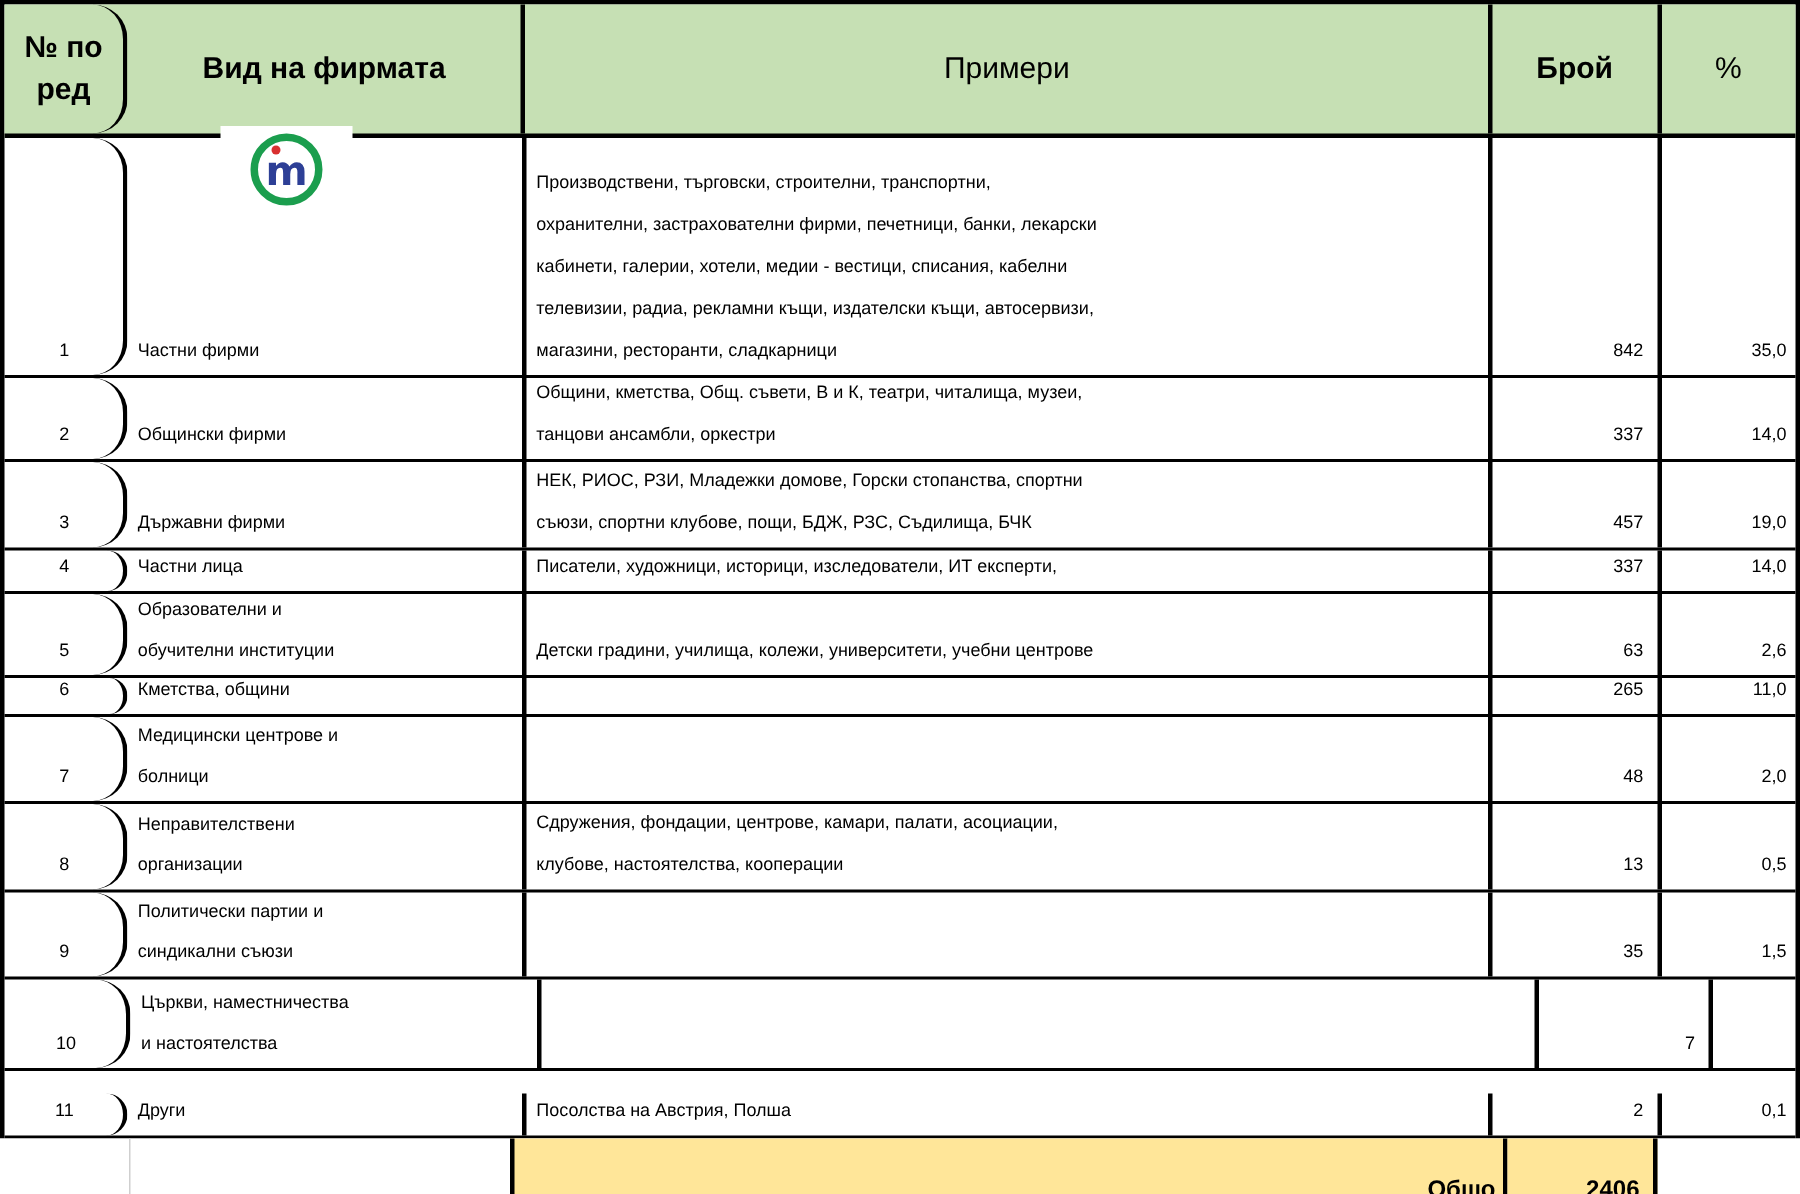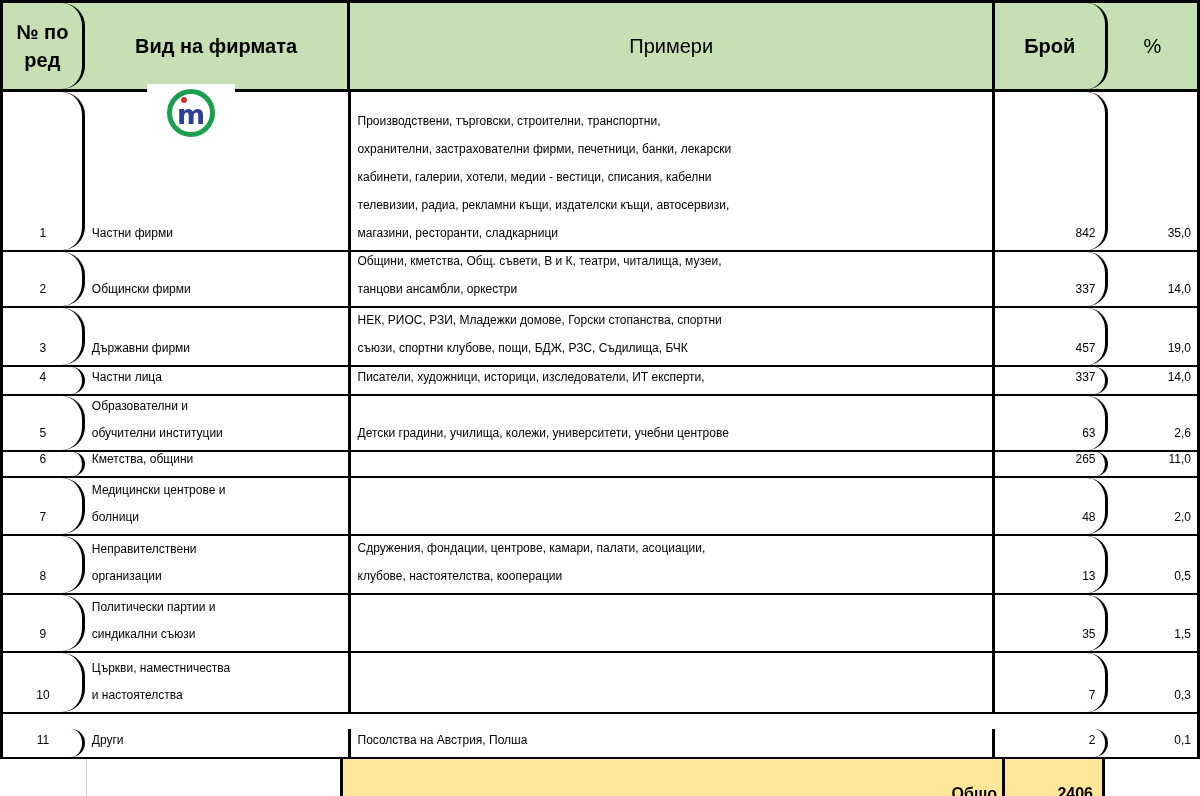--- a/index.html
+++ b/index.html
@@ -38,21 +38,21 @@
     align-items:flex-end;
     font-size:12px;
     line-height:27px;
     padding:1px 6px 3px 7px;
     white-space:pre-line;
     border-right:3px solid #000;
   }
   .c1 { width:84px;  justify-content:center;border-radius:23px; }
   .c2 { width:274px; }
   .c3 { width:665px; line-height:28px; }
-  .c4 { width:116px; justify-content:flex-end; padding-right:9px;border-radius:21px; }
+  .c4 { width:116px; justify-content:flex-end; padding-right:9px; }
   .c5 { width:92px;  justify-content:flex-end; padding-right:6px; border-right:none; }
 
   .header-row .cell {
     align-items:center;
     justify-content:center;
     font-weight:bold;
     font-size:20px;
     line-height:28px;
     text-align:center;
     padding:0 4px;
@@ -193,21 +193,20 @@
       <div class="cell c4">35</div>
       <div class="cell c5">1,5</div>
     </div>
 
     <div class="row r10">
       <div class="cell c1">10</div>
       <div class="cell c2">Църкви, наместничества
 и настоятелства</div>
       <div class="cell c3"></div>
       <div class="cell c4">7</div>
-      <div class="cell c5">0,3</div>
     </div>
 
     <div class="row r11">
       <div class="cell c1">11</div>
       <div class="cell c2">Други</div>
       <div class="cell c3">Посолства на Австрия, Полша</div>
       <div class="cell c4">2</div>
       <div class="cell c5">0,1</div>
     </div>
 

